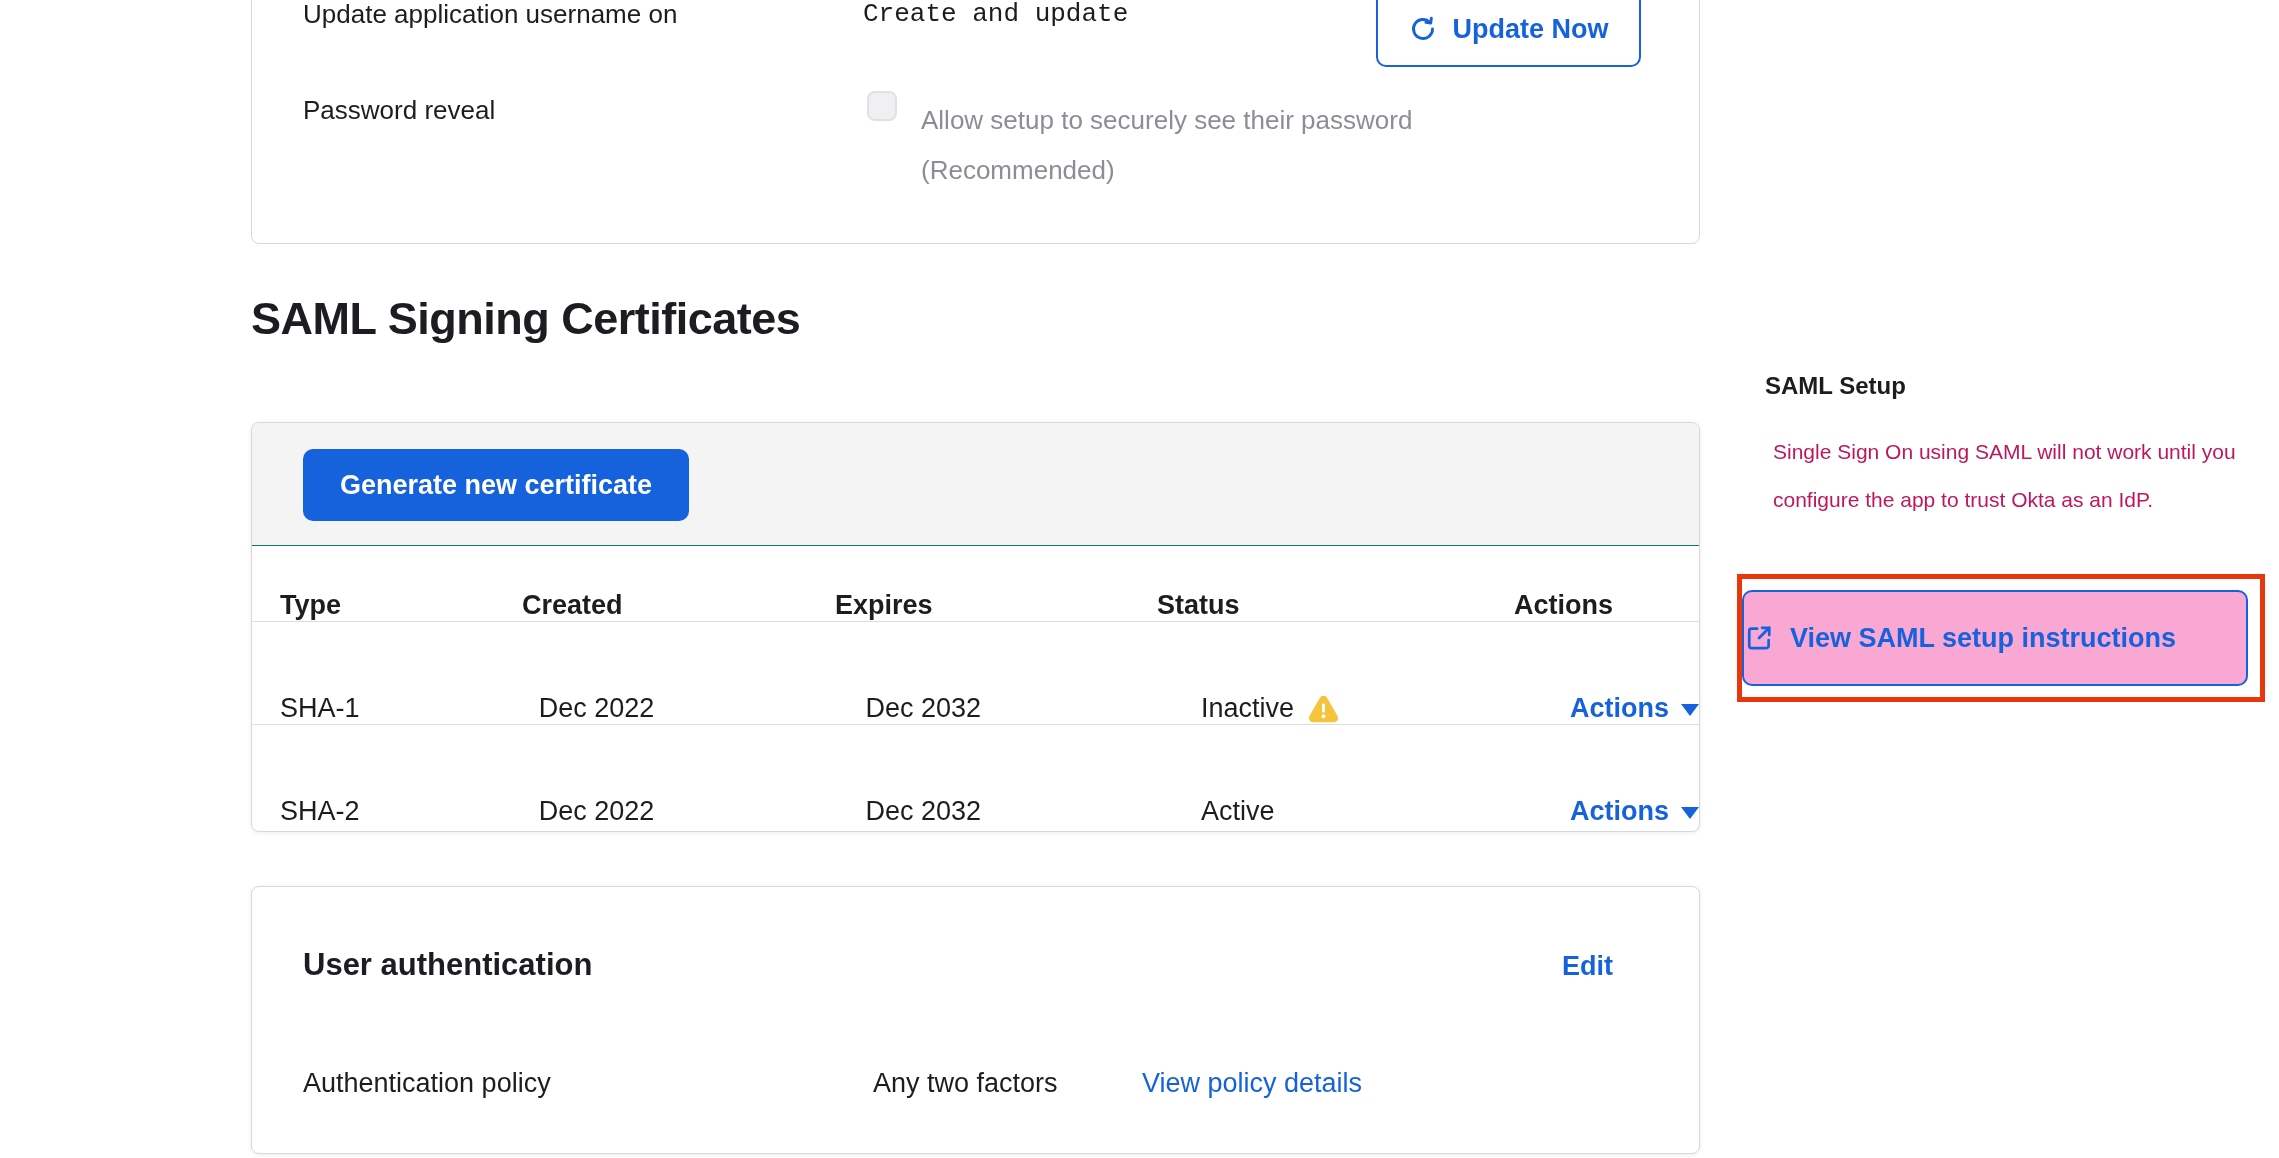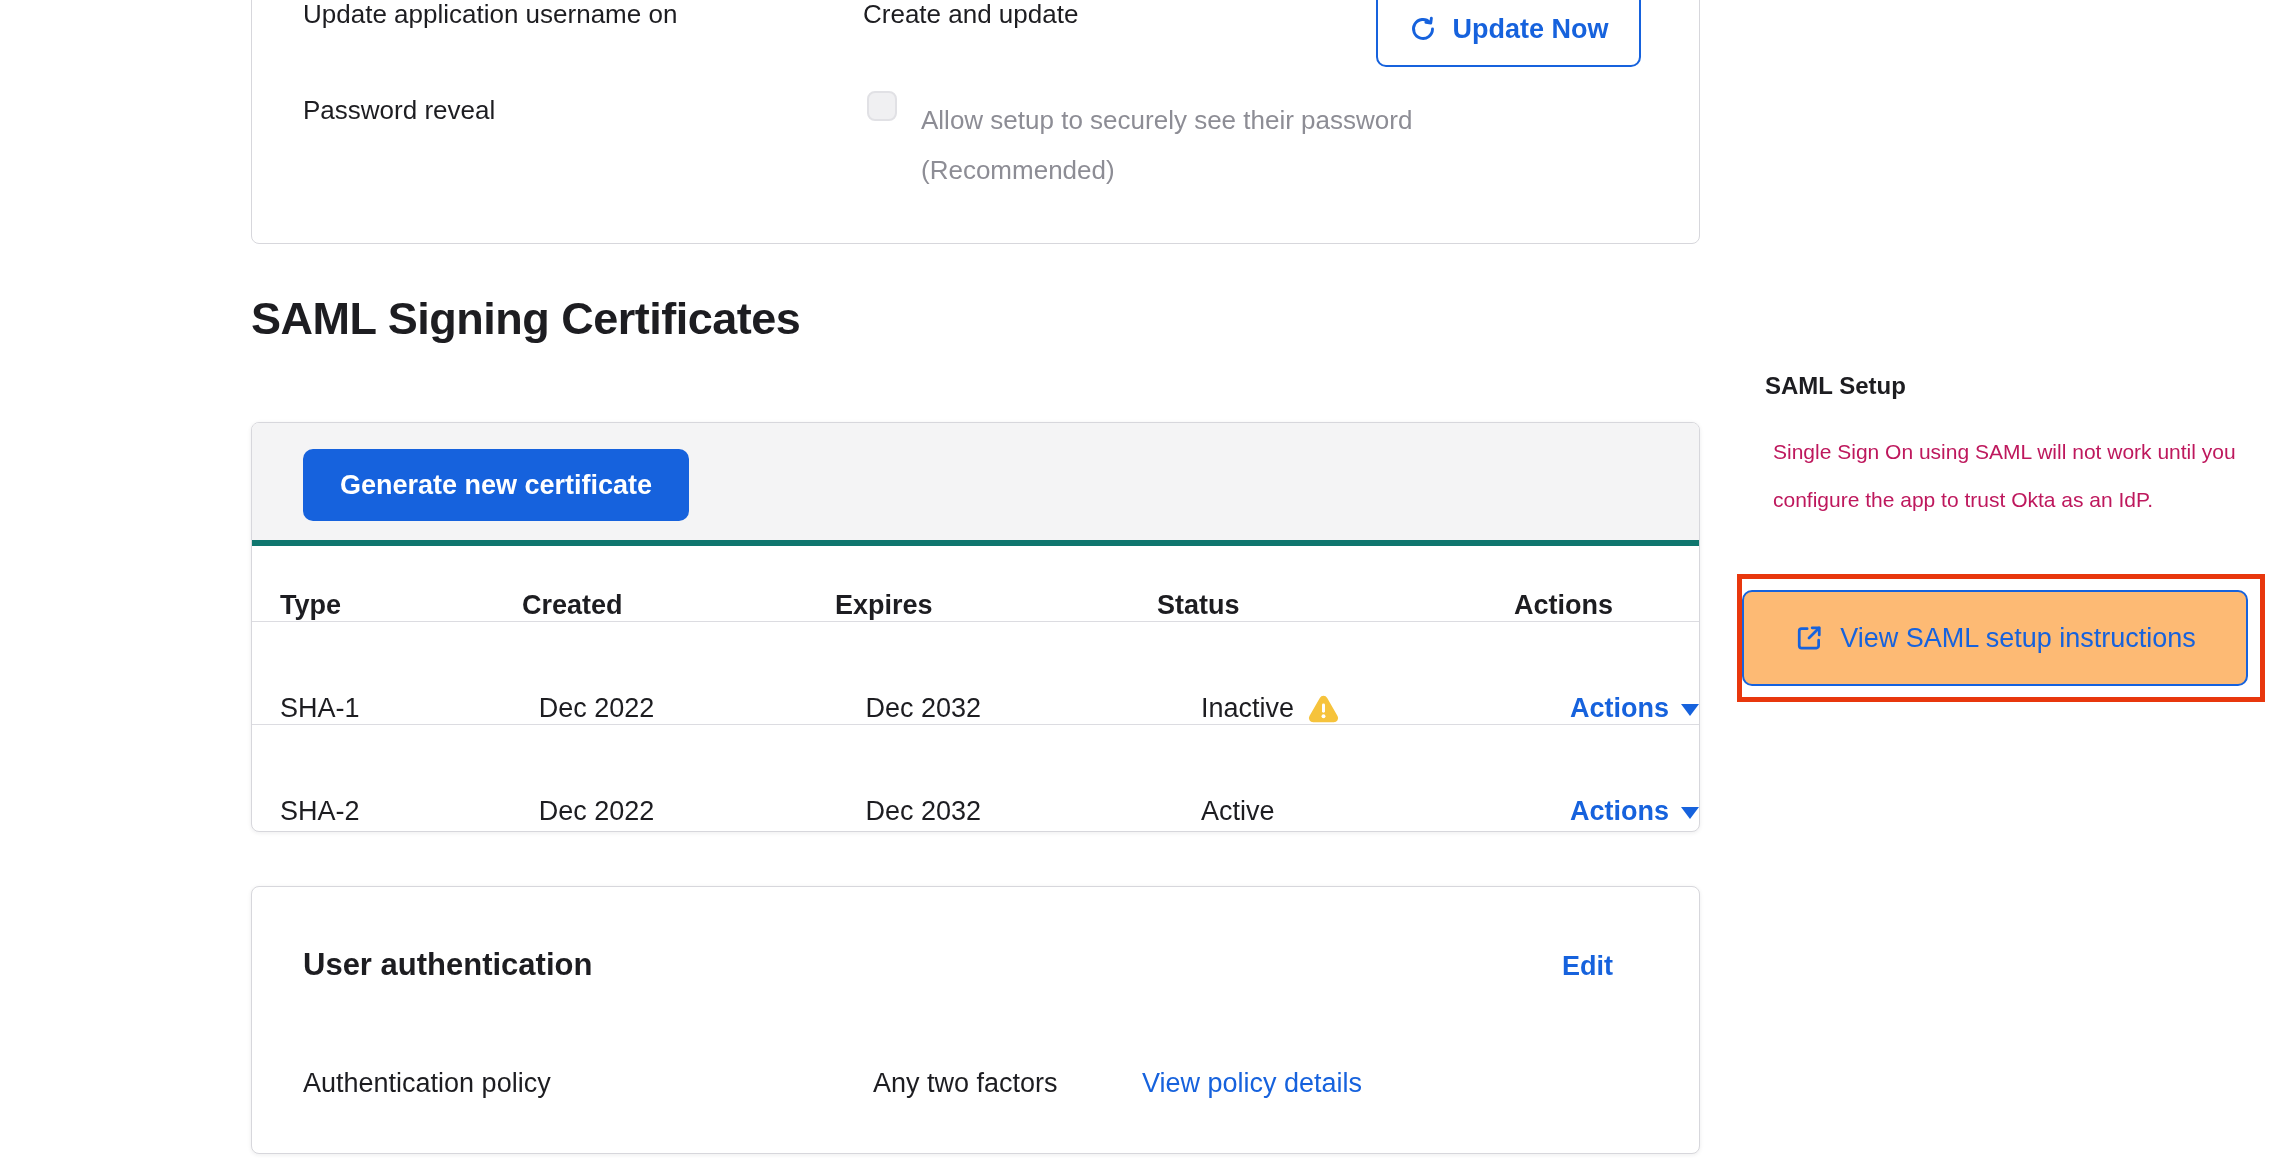--- a/index.html
+++ b/index.html
@@ -6,39 +6,39 @@
   html, body { width: 2279px; height: 1158px; overflow: hidden; background: #ffffff;
     font-family: "Liberation Sans", sans-serif; color: #1d1d21; }
   .canvas { position: absolute; top: 0; left: 0; width: 2279px; height: 1158px; }
 
   .card { position: absolute; background: #fff; border: 1px solid #d7d7dc; border-radius: 8px;
     box-shadow: 0 1px 4px rgba(29,29,33,0.08); }
 
   
   .top-card { left: 251px; top: -62px; width: 1449px; height: 306px; box-shadow: none; }
   .top-card .row-label { position: absolute; left: 51px; font-size: 26px; color: #1d1d21; }
-  .top-card .row-value { position: absolute; left: 611px; font-size: 26px; color: #1d1d21; }
+  .top-card .row-value { position: absolute; left: 611px; font-size: 26px; color: #1d1d21; font-family: Liberation Mono, monospace; }
   .r1 { top: 60px; }
   .r2 { top: 156px; }
   .btn-secondary { position: absolute; left: 1124px; top: 52px; width: 265px; height: 76px;
     background: #fff; border: 2px solid #1662dd; border-radius: 10px;
     display: flex; align-items: center; justify-content: center; gap: 14px;
     color: #1662dd; font-size: 27px; font-weight: bold; cursor: pointer; }
   .checkbox { position: absolute; left: 615px; top: 152px; width: 30px; height: 30px;
     background: #f0f0f2; border: 2px solid #e1e1e5; border-radius: 8px; }
   .chk-label { position: absolute; left: 669px; top: 156px; font-size: 26px; color: #8d8d95; line-height: 50px; }
 
   
   .h1 { position: absolute; left: 251px; top: 293px; font-size: 45px; font-weight: bold;
     letter-spacing: -0.5px; color: #1d1d21; }
 
   
   .cert-card { left: 251px; top: 422px; width: 1449px; height: 410px; overflow: hidden; }
   .cert-head { position: absolute; left: 0; top: 0; width: 100%; height: 123px;
-    background: #f4f4f5; border-bottom: 6px solid #0f766e; }
+    background: #f4f4f5; border-bottom: 1px solid #0f766e; }
   .btn-primary { position: absolute; left: 51px; top: 26px; width: 386px; height: 72px;
     background: #1662dd; color: #ffffff; border: none; border-radius: 10px;
     font-size: 27px; font-weight: bold; font-family: "Liberation Sans", sans-serif; cursor: pointer; }
   .tbl { position: absolute; left: 0; top: 123px; width: 100%; }
   .trow { position: relative; display: flex; align-items: flex-end; width: 100%; }
   .thead-row { height: 75px; font-weight: bold; }
   .tbody-row { height: 103px; border-top: 1px solid #dcdce1; gap: 26px; }
   .c1 { width: 242px; padding-left: 28px; }
   .c2 { width: 313px; padding-left: 28px; }
   .c3 { width: 322px; padding-left: 28px; }
@@ -51,23 +51,23 @@
     border-top: 12px solid #1662dd; display: inline-block; margin-top: 3px; }
   .warn-icon { width: 31px; height: 29px; display: inline-block; }
 
   
   .sb-title { position: absolute; left: 1748px; top: 372px; font-size: 24px; font-weight: bold; color: #1d1d21; margin-left: 17px; }
   .sb-desc { position: absolute; left: 1748px; top: 428px; width: 472px; font-size: 21px;
     line-height: 48px; color: #be185d; margin-left: 25px; }
   .annotation-box { position: absolute; left: 1737px; top: 574px; width: 528px; height: 128px;
     border: 5px solid #e8370d; background: transparent; }
   .btn-saml { position: absolute; left: 1742px; top: 590px; width: 506px; height: 96px;
-    background: #fdba74; border: 2px solid #1662dd; border-radius: 10px;
-    display: flex; align-items: center; justify-content: center; gap: 16px;
-    color: #1662dd; font-size: 27px; font-weight: normal; cursor: pointer; }
+    background: #f9a8d4; border: 2px solid #1662dd; border-radius: 10px;
+    display: flex; align-items: center; gap: 16px;
+    color: #1662dd; font-size: 27px; font-weight: bold; cursor: pointer; }
 
   
   .auth-card { left: 251px; top: 886px; width: 1449px; height: 268px; }
   .auth-title { position: absolute; left: 51px; top: 60px; font-size: 31px; font-weight: bold; color: #1d1d21; }
   .edit-link { position: absolute; right: 86px; top: 64px; font-size: 27px; font-weight: bold;
     color: #1662dd; cursor: pointer; }
   .auth-row-label { position: absolute; left: 51px; top: 181px; font-size: 27px; color: #1d1d21; }
   .auth-row-value { position: absolute; left: 621px; top: 181px; font-size: 27px; color: #1d1d21; }
   .auth-row-link { position: absolute; left: 890px; top: 181px; font-size: 27px; color: #1662dd; cursor: pointer; }
   svg { display: block; }

